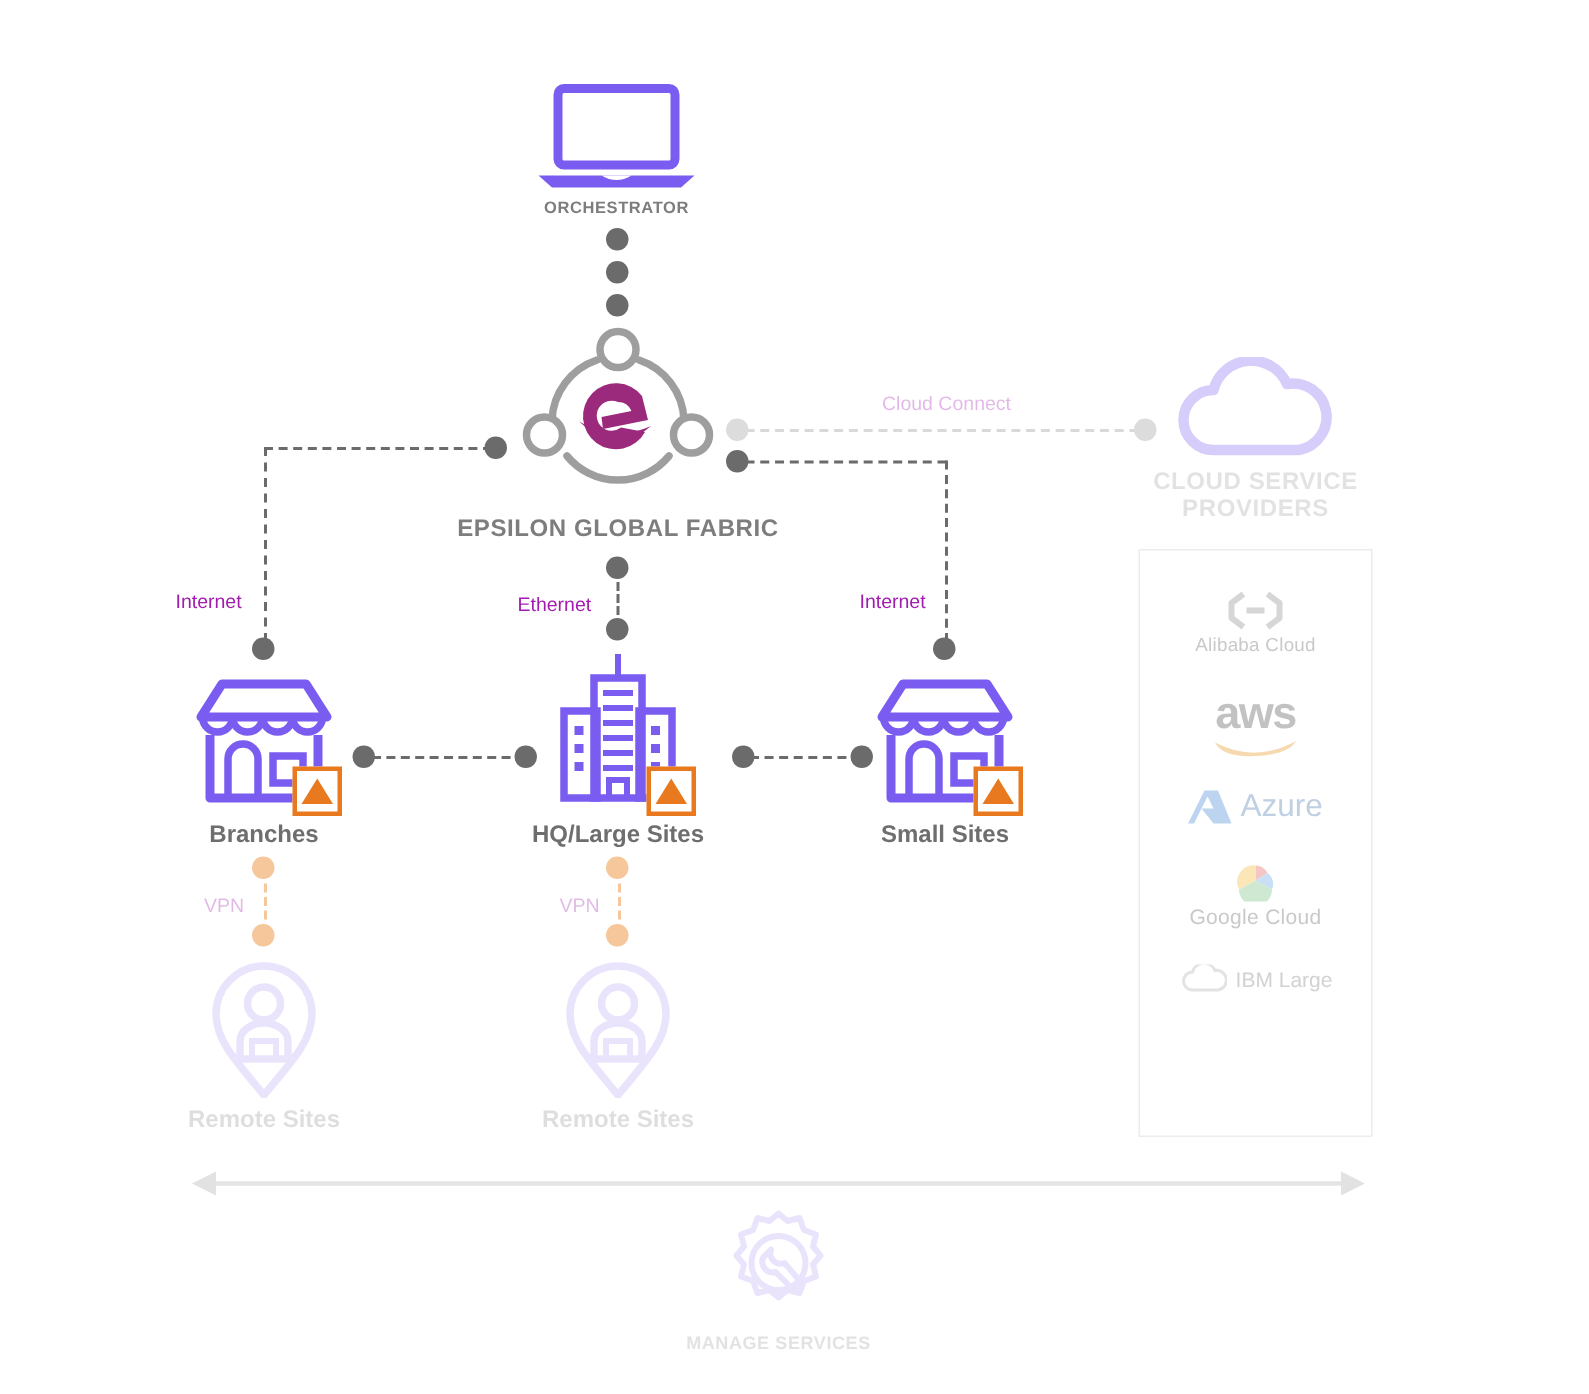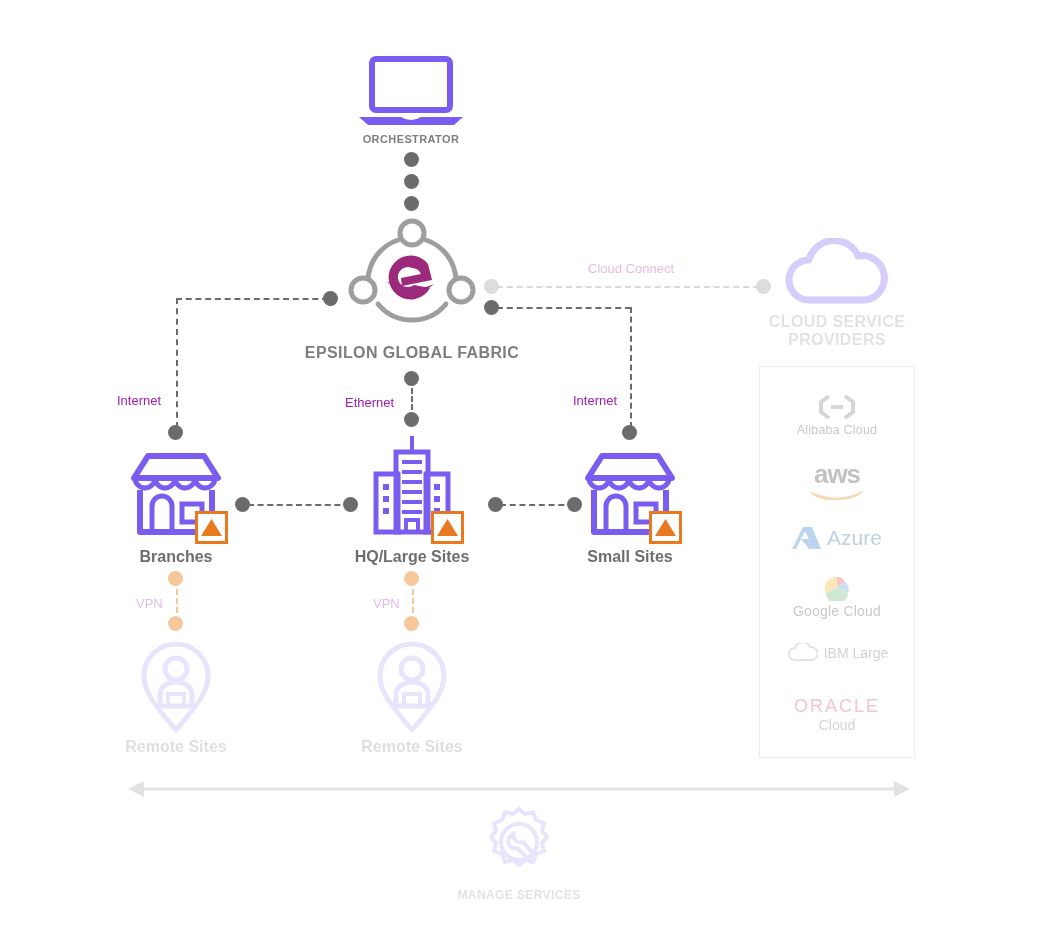--- a/index.html
+++ b/index.html
@@ -236,21 +236,21 @@
       <svg width="40" height="28" viewBox="0 0 40 28">
         <path d="M12 3 L4 9 L4 19 L12 25" fill="none" stroke="#d6d6d6" stroke-width="4" stroke-linejoin="round"></path>
         <path d="M28 3 L36 9 L36 19 L28 25" fill="none" stroke="#d6d6d6" stroke-width="4" stroke-linejoin="round"></path>
         <rect x="14" y="12" width="12" height="4" fill="#d6d6d6"></rect>
       </svg>
     </div>
     <div class="prov-name">Alibaba Cloud</div>
   </div>
 
   <div class="prov-row" style="top:94px;">
-    <div style="font-size:26px;font-weight:bold;color:#c2c2c2;letter-spacing:-1px;line-height:1;">aws</div>
+    <div style="font-size:30px;font-weight:bold;color:#c2c2c2;letter-spacing:-1px;line-height:1;">aws</div>
     <svg width="58" height="16" viewBox="0 0 58 16" style="margin-top:-1px;">
       <path d="M2 5 q27 14 54 -1 q-5 9 -27 10 q-22 1 -27 -9 z" fill="#f6d9ae"></path>
     </svg>
   </div>
 
   <div class="prov-row" style="top:158px;">
     <div style="display:inline-flex;align-items:center;gap:5px;">
       <svg width="30" height="26" viewBox="0 0 30 26">
         <path d="M11 2 L20 2 L29 24 L17 24 L9 14 L17 14 L13 6 L4 24 L0 24 Z" fill="#bcd4f0"></path>
       </svg>
@@ -272,24 +272,20 @@
 
   <div class="prov-row" style="top:276px;">
     <div style="display:inline-flex;align-items:center;gap:6px;">
       <svg width="32" height="20" viewBox="0 0 32 20">
         <path d="M9 17 a6 6 0 0 1 0 -12 a8 8 0 0 1 15 -1 a6 6 0 0 1 2 13 z" fill="none" stroke="#e3e3e3" stroke-width="2"></path>
       </svg>
       <span style="font-size:14px;color:#d2d2d2;">IBM Large</span>
     </div>
   </div>
 
-  <div class="prov-row" style="top:330px;">
-    <div style="font-size:18px;letter-spacing:2px;color:#f3c6cb;line-height:1.1;">ORACLE</div>
-    <div style="font-size:14px;color:#d4d4d4;line-height:1.2;">Cloud</div>
-  </div>
 </div>
 
 <div class="abs" id="scope-arrow">
   <svg width="782" height="20" viewBox="0 0 782 20">
     <line x1="14" y1="10" x2="768" y2="10" stroke="#e4e4e4" stroke-width="3"></line>
     <path d="M0 10 L16 2 L16 18 Z" fill="#e2e2e2"></path>
     <path d="M782 10 L766 2 L766 18 Z" fill="#e2e2e2"></path>
   </svg>
 </div>
 

